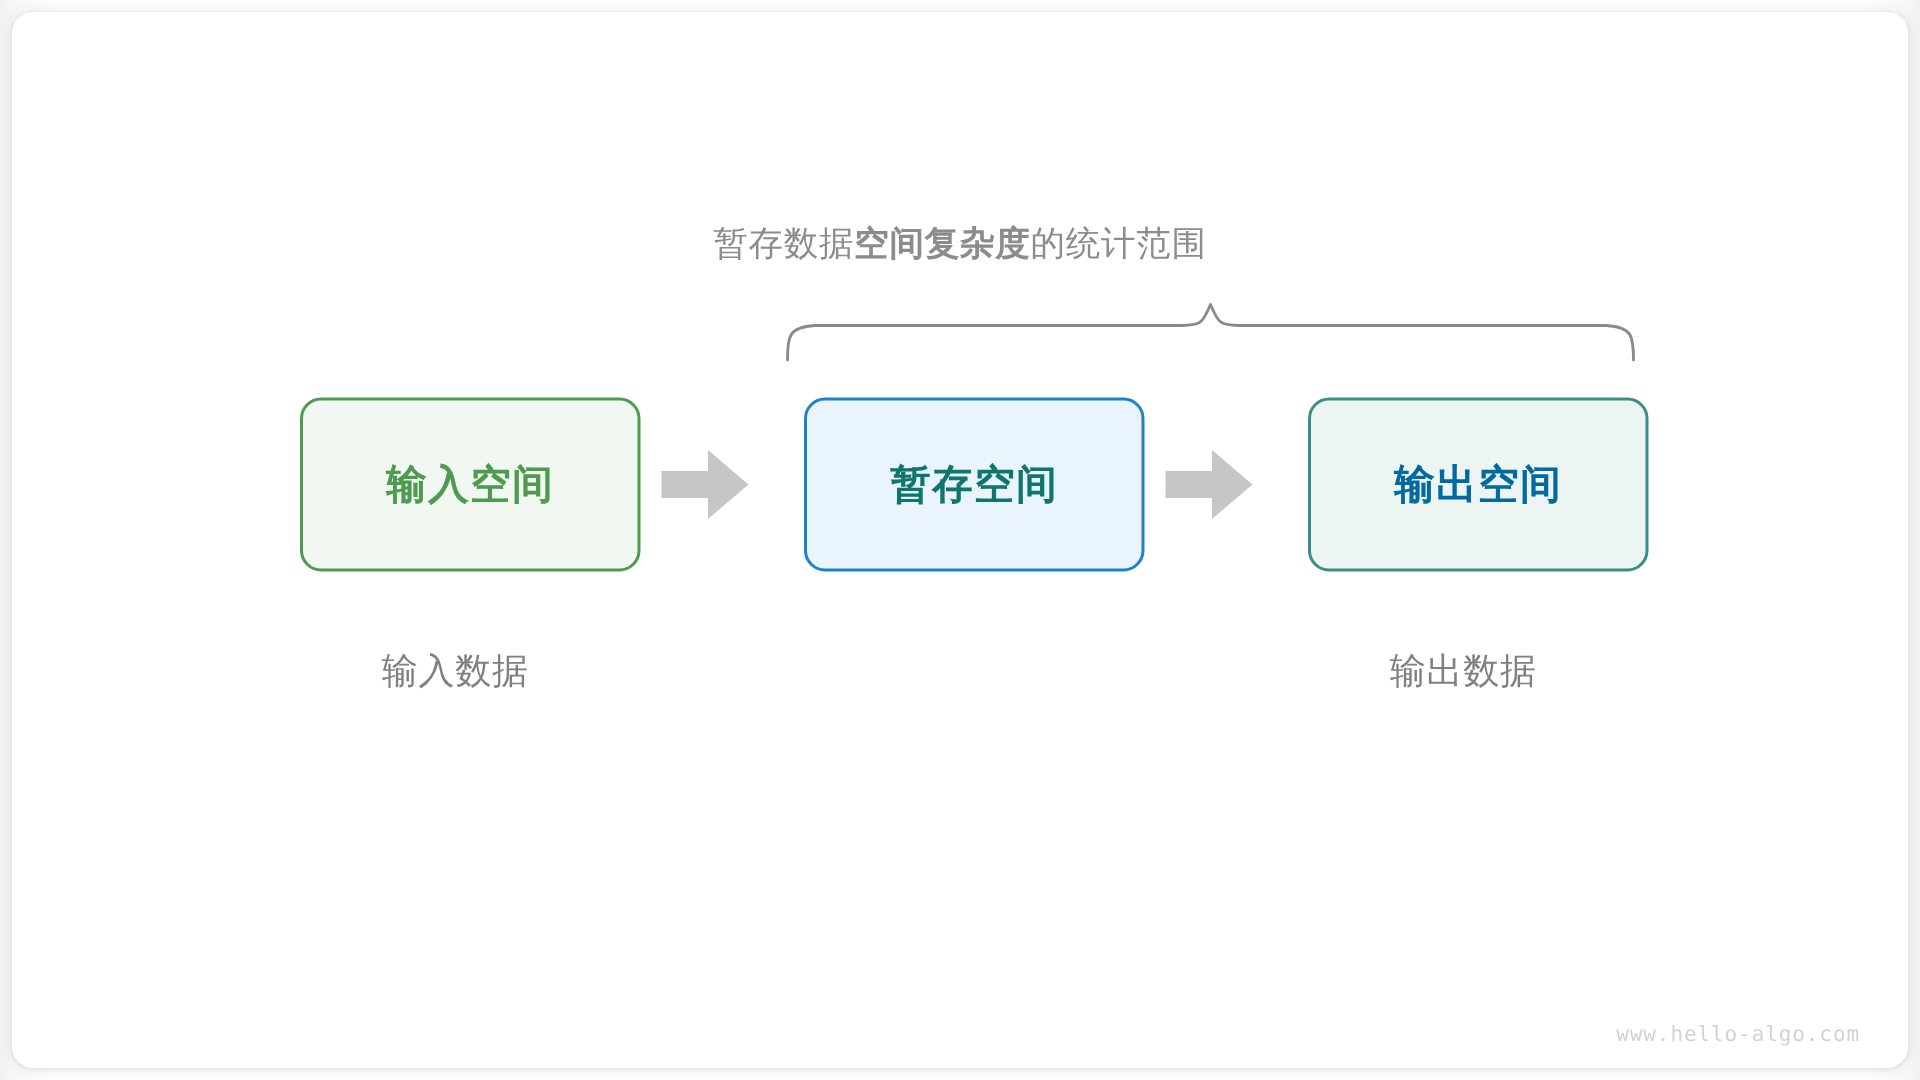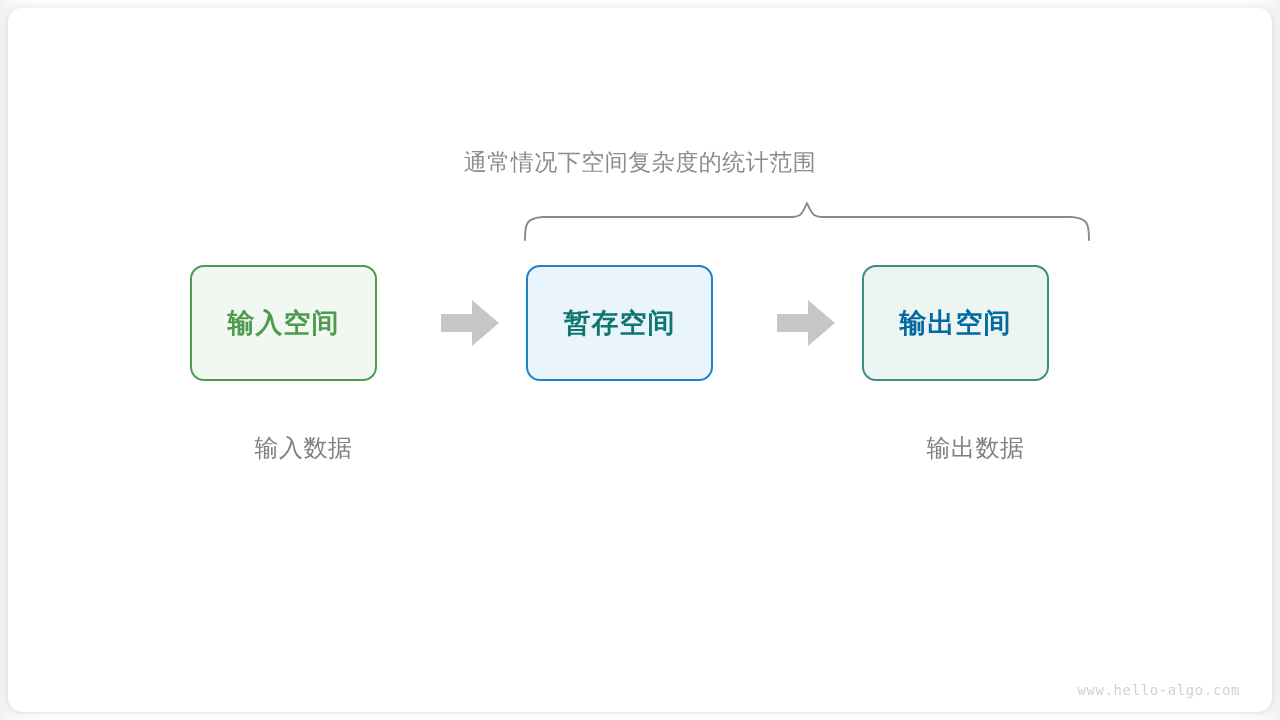--- a/index.html
+++ b/index.html
@@ -43,46 +43,47 @@
     top: 146px;
     width: 1280px;
     text-align: center;
     font-size: 23px;
     line-height: 32px;
     color: #8c8c8c;
     letter-spacing: 0.5px;
     white-space: nowrap;
   }
   #brace-title .em {
-    font-weight: normal;
+    font-weight: bold;
     color: #8c8c8c;
   }
 
   
   #brace-svg {
     position: absolute;
     left: 505px;
     top: 192px;
     width: 604px;
     height: 58px;
   }
 
   
   .box {
     position: absolute;
     top: 265px;
-    width: 187px;
+    width: 227px;
     height: 116px;
     border-radius: 14px;
     border-style: solid;
     border-width: 2.5px;
     box-sizing: border-box;
     display: flex;
     align-items: center;
     justify-content: center;
+    margin-left: 10px;
   }
   .box-label {
     font-size: 27px;
     font-weight: bold;
     letter-spacing: 1px;
   }
 
   #box-input  { left: 190px; border-color: #4e9a4e; background: #f1f8f1; }
   #box-input  .box-label { color: #4e9a4e; }
 
@@ -132,21 +133,21 @@
     letter-spacing: 0.6px;
   }
 </style>
 </head>
 <body>
 
 <div id="canvas">
   <div id="card"></div>
 
   <div id="brace-title">
-    <span>通常情况下</span><span class="em">空间复杂度</span><span>的统计范围</span>
+    <span>暂存数据</span><span class="em">空间复杂度</span><span>的统计范围</span>
   </div>
 
   <svg id="brace-svg" viewBox="0 0 604 58" xmlns="http://www.w3.org/2000/svg">
     <path d="M 20 48
              C 20 32, 21 26, 38 25
              L 283 25
              C 297 25, 297 22, 302 11
              C 307 22, 307 25, 321 25
              L 566 25
              C 583 26, 584 32, 584 48" fill="none" stroke="#8a8a8a" stroke-width="1.9" stroke-linecap="round" stroke-linejoin="round"></path>

